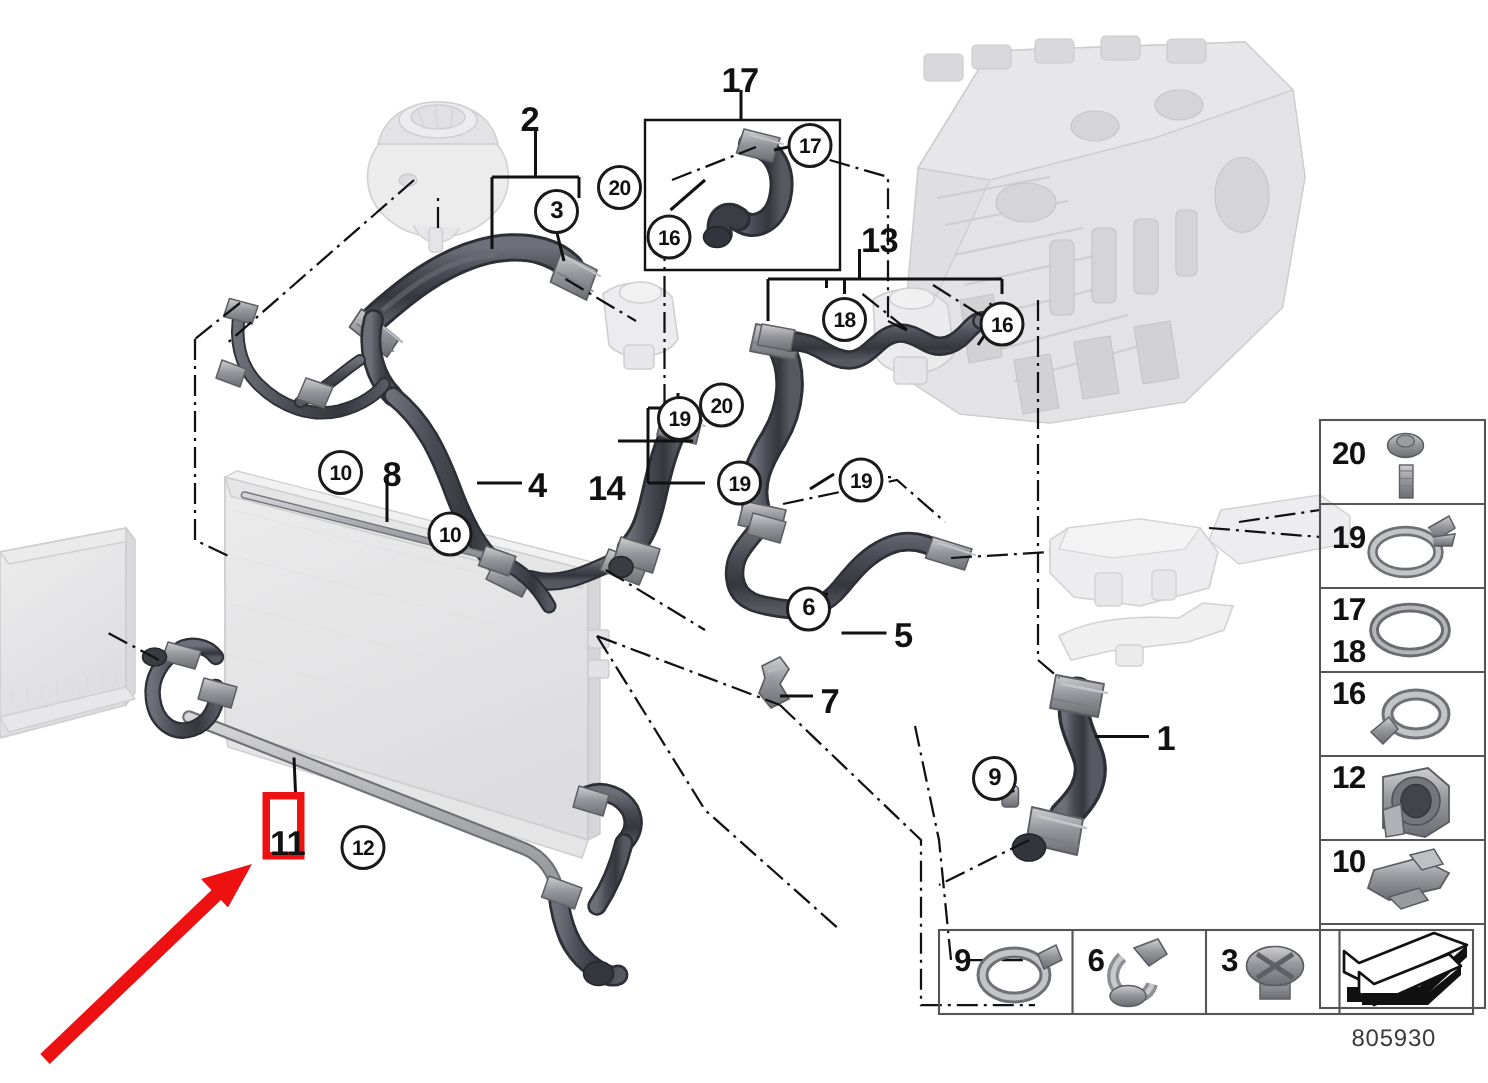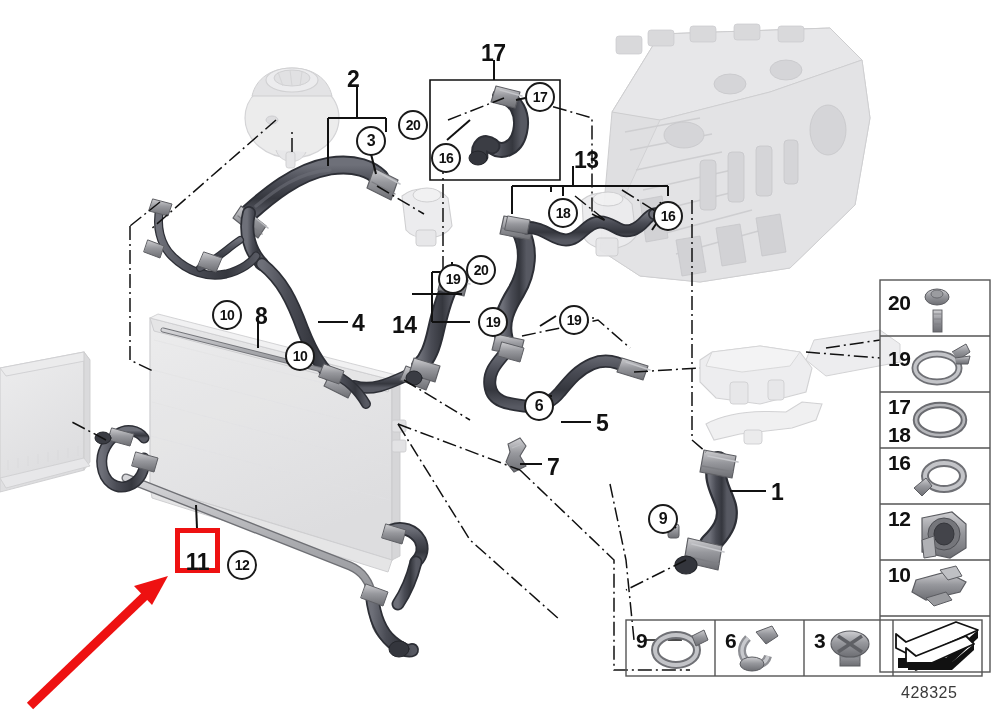--- a/index.html
+++ b/index.html
@@ -608,31 +608,31 @@
   <div class="plainnum" style="left:347px;top:68px;">2</div>
   <div class="plainnum" style="left:481px;top:42px;">17</div>
   <div class="plainnum" style="left:574px;top:149px;">13</div>
   <div class="plainnum" style="left:392px;top:294px;margin-top:20px;">14</div>
   <div class="plainnum" style="left:255px;top:305px;">8</div>
   <div class="plainnum" style="left:352px;top:312px;">4</div>
   <div class="plainnum" style="left:596px;top:412px;">5</div>
   <div class="plainnum" style="left:547px;top:456px;">7</div>
   <div class="plainnum" style="left:771px;top:481px;">1</div>
 
-  <div class="boxed-label" style="left:175px;top:528px;width:45px;height:45px;">
+  <div class="boxed-label" style="left:175px;top:528px;width:28px;height:45px;">
     <span>11</span>
   </div>
 
   <div class="legendnum" style="left:888px;top:292px;">20</div>
   <div class="legendnum" style="left:888px;top:348px;">19</div>
   <div class="legendnum" style="left:888px;top:396px;">17</div>
   <div class="legendnum" style="left:888px;top:424px;">18</div>
   <div class="legendnum" style="left:888px;top:452px;">16</div>
   <div class="legendnum" style="left:888px;top:508px;">12</div>
   <div class="legendnum" style="left:888px;top:564px;">10</div>
 
   <div class="legendnum" style="left:636px;top:630px;">9</div>
   <div class="legendnum" style="left:725px;top:630px;">6</div>
   <div class="legendnum" style="left:814px;top:630px;">3</div>
 
-  <div class="diagram-id" style="left:901px;top:684px;">428325</div>
+  <div class="diagram-id" style="left:901px;top:684px;">805930</div>
 
 </div>
 
 </body></html>

